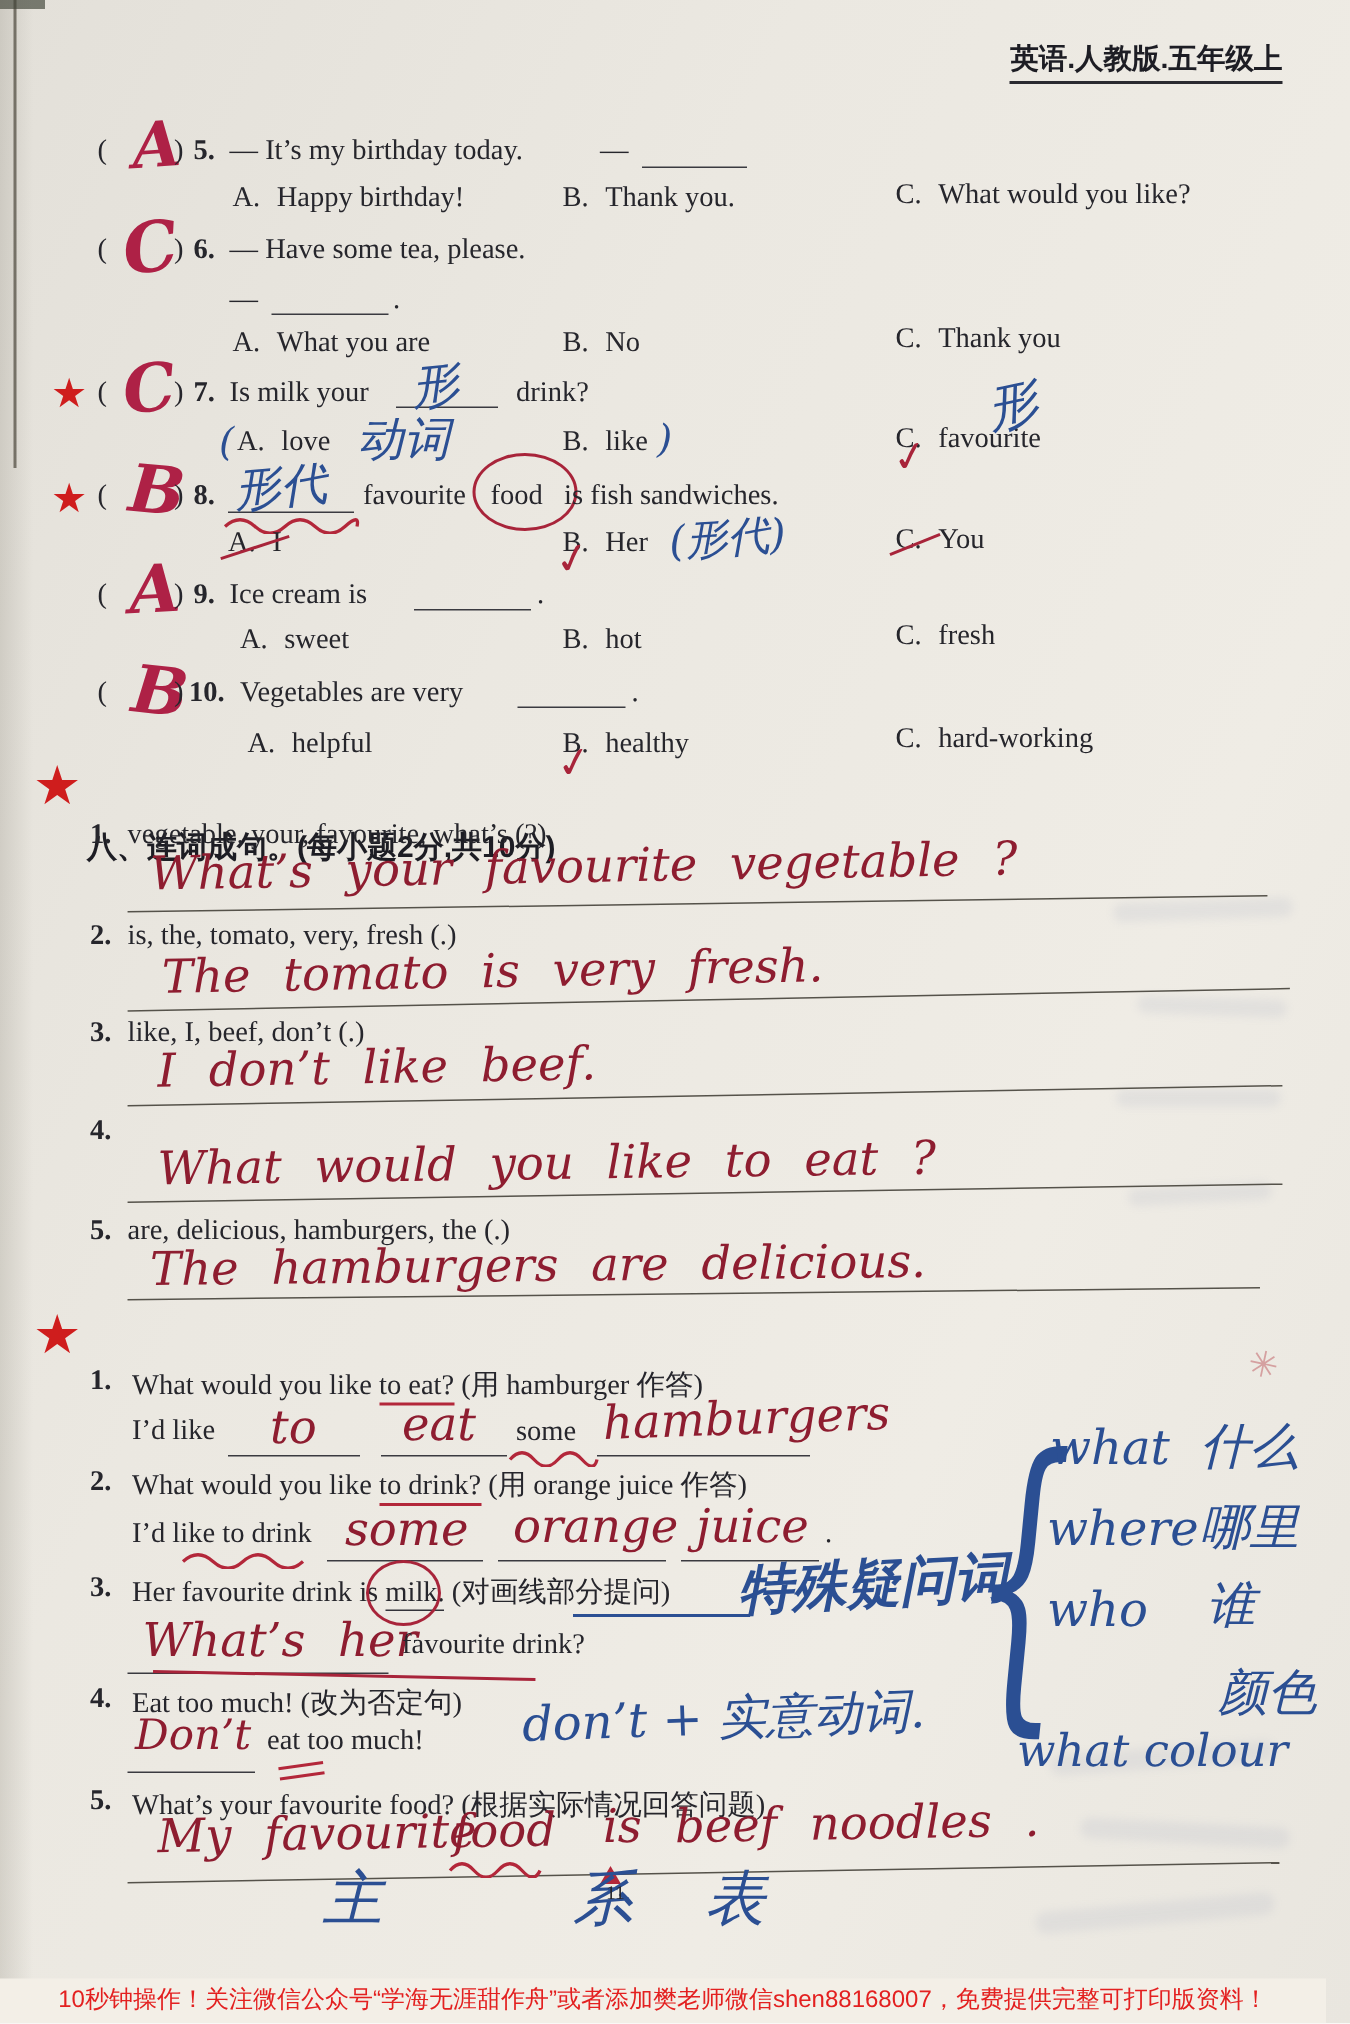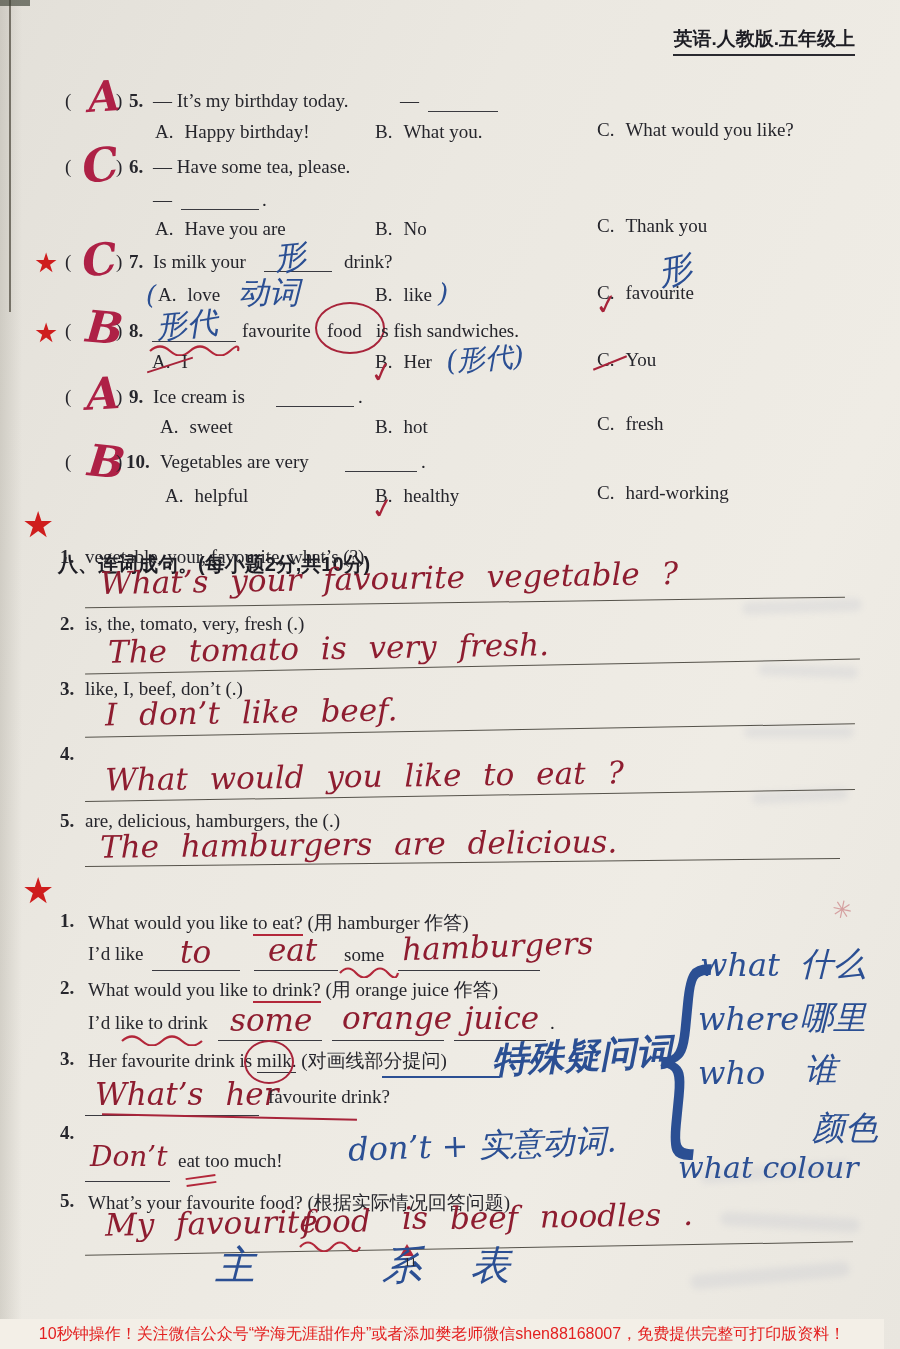--- a/index.html
+++ b/index.html
@@ -55,36 +55,36 @@
   <span class="pos grade" style="left:88px;top:72px;font-size:42px;transform:rotate(-4deg);">A</span>
   <span class="pos printed" style="left:116px;top:90px;">)</span>
   <span class="pos printed qnum" style="left:129px;top:90px;">5.</span>
   <span class="pos printed" style="left:153px;top:90px;">— It’s my birthday today.</span>
   <span class="pos printed" style="left:400px;top:90px;">—</span>
   <div class="blankline" style="left:428px;top:111px;width:70px;"></div>
   <div class="pos printed opt" style="left:155px;top:121px;">
     <span class="optl">A.</span><span>Happy birthday!</span>
   </div>
   <div class="pos printed opt" style="left:375px;top:121px;">
-    <span class="optl">B.</span><span>What you.</span>
+    <span class="optl">B.</span><span>Thank you.</span>
   </div>
   <div class="pos printed opt" style="left:597px;top:119px;">
     <span class="optl">C.</span><span>What would you like?</span>
   </div>
 
   <span class="pos printed" style="left:65px;top:156px;">(</span>
   <span class="pos grade" style="left:82px;top:138px;font-size:46px;transform:rotate(-8deg);">C</span>
   <span class="pos printed" style="left:116px;top:156px;">)</span>
   <span class="pos printed qnum" style="left:129px;top:156px;">6.</span>
   <span class="pos printed" style="left:153px;top:156px;">— Have some tea, please.</span>
   <span class="pos printed" style="left:153px;top:189px;">—</span>
   <div class="blankline" style="left:181px;top:209px;width:78px;"></div>
   <span class="pos printed" style="left:262px;top:189px;">.</span>
   <div class="pos printed opt" style="left:155px;top:218px;">
-    <span class="optl">A.</span><span>Have you are</span>
+    <span class="optl">A.</span><span>What you are</span>
   </div>
   <div class="pos printed opt" style="left:375px;top:218px;">
     <span class="optl">B.</span><span>No</span>
   </div>
   <div class="pos printed opt" style="left:597px;top:215px;">
     <span class="optl">C.</span><span>Thank you</span>
   </div>
 
   <span class="pos star" style="left:34px;top:247px;font-size:27px;">★</span>
   <span class="pos printed" style="left:65px;top:251px;">(</span>
@@ -248,20 +248,24 @@
     <span>(对画线部分提问)</span>
   </div>
   <div class="oval" style="left:244px;top:1040px;width:46px;height:40px;"></div>
   <div class="pos" style="left:382px;top:1076px;width:118px;border-top:2.2px solid #2b4f93;"></div>
   <span class="pos hwb" style="left:492px;top:1032px;font-size:36px;font-weight:bold;transform:rotate(-3deg);">特殊疑问词</span>
   <div class="blankline" style="left:85px;top:1115px;width:174px;"></div>
   <span class="pos hw" style="left:95px;top:1076px;font-size:31px;">What’s her</span>
   <span class="pos printed" style="left:268px;top:1086px;">favourite drink?</span>
 
   <span class="pos printed qnum" style="left:60px;top:1122px;">4.</span>
+  <div class="pos printed" style="left:88px;top:1122px;">
+    <span>Eat too much!</span>
+    <span>(改为否定句)</span>
+  </div>
   <div class="strike" style="left:102px;top:1116px;width:255px;transform:rotate(1.2deg);border-top-width:2px;"></div>
   <div class="blankline" style="left:85px;top:1181px;width:85px;"></div>
   <span class="pos hw" style="left:90px;top:1140px;font-size:28px;">Don’t</span>
   <span class="pos printed" style="left:178px;top:1150px;">eat too much!</span>
   <div class="pos" style="left:186px;top:1176px;width:30px;height:5px;border-top:2px solid #b3273a;border-bottom:2px solid #b3273a;transform:rotate(-8deg);"></div>
   <span class="pos hwb" style="left:348px;top:1124px;font-size:32px;transform:rotate(-2deg);">don’t + 实意动词.</span>
 
   <span class="pos printed qnum" style="left:60px;top:1190px;">5.</span>
   <div class="pos printed" style="left:88px;top:1190px;">
     <span>What’s your favourite food?</span>

